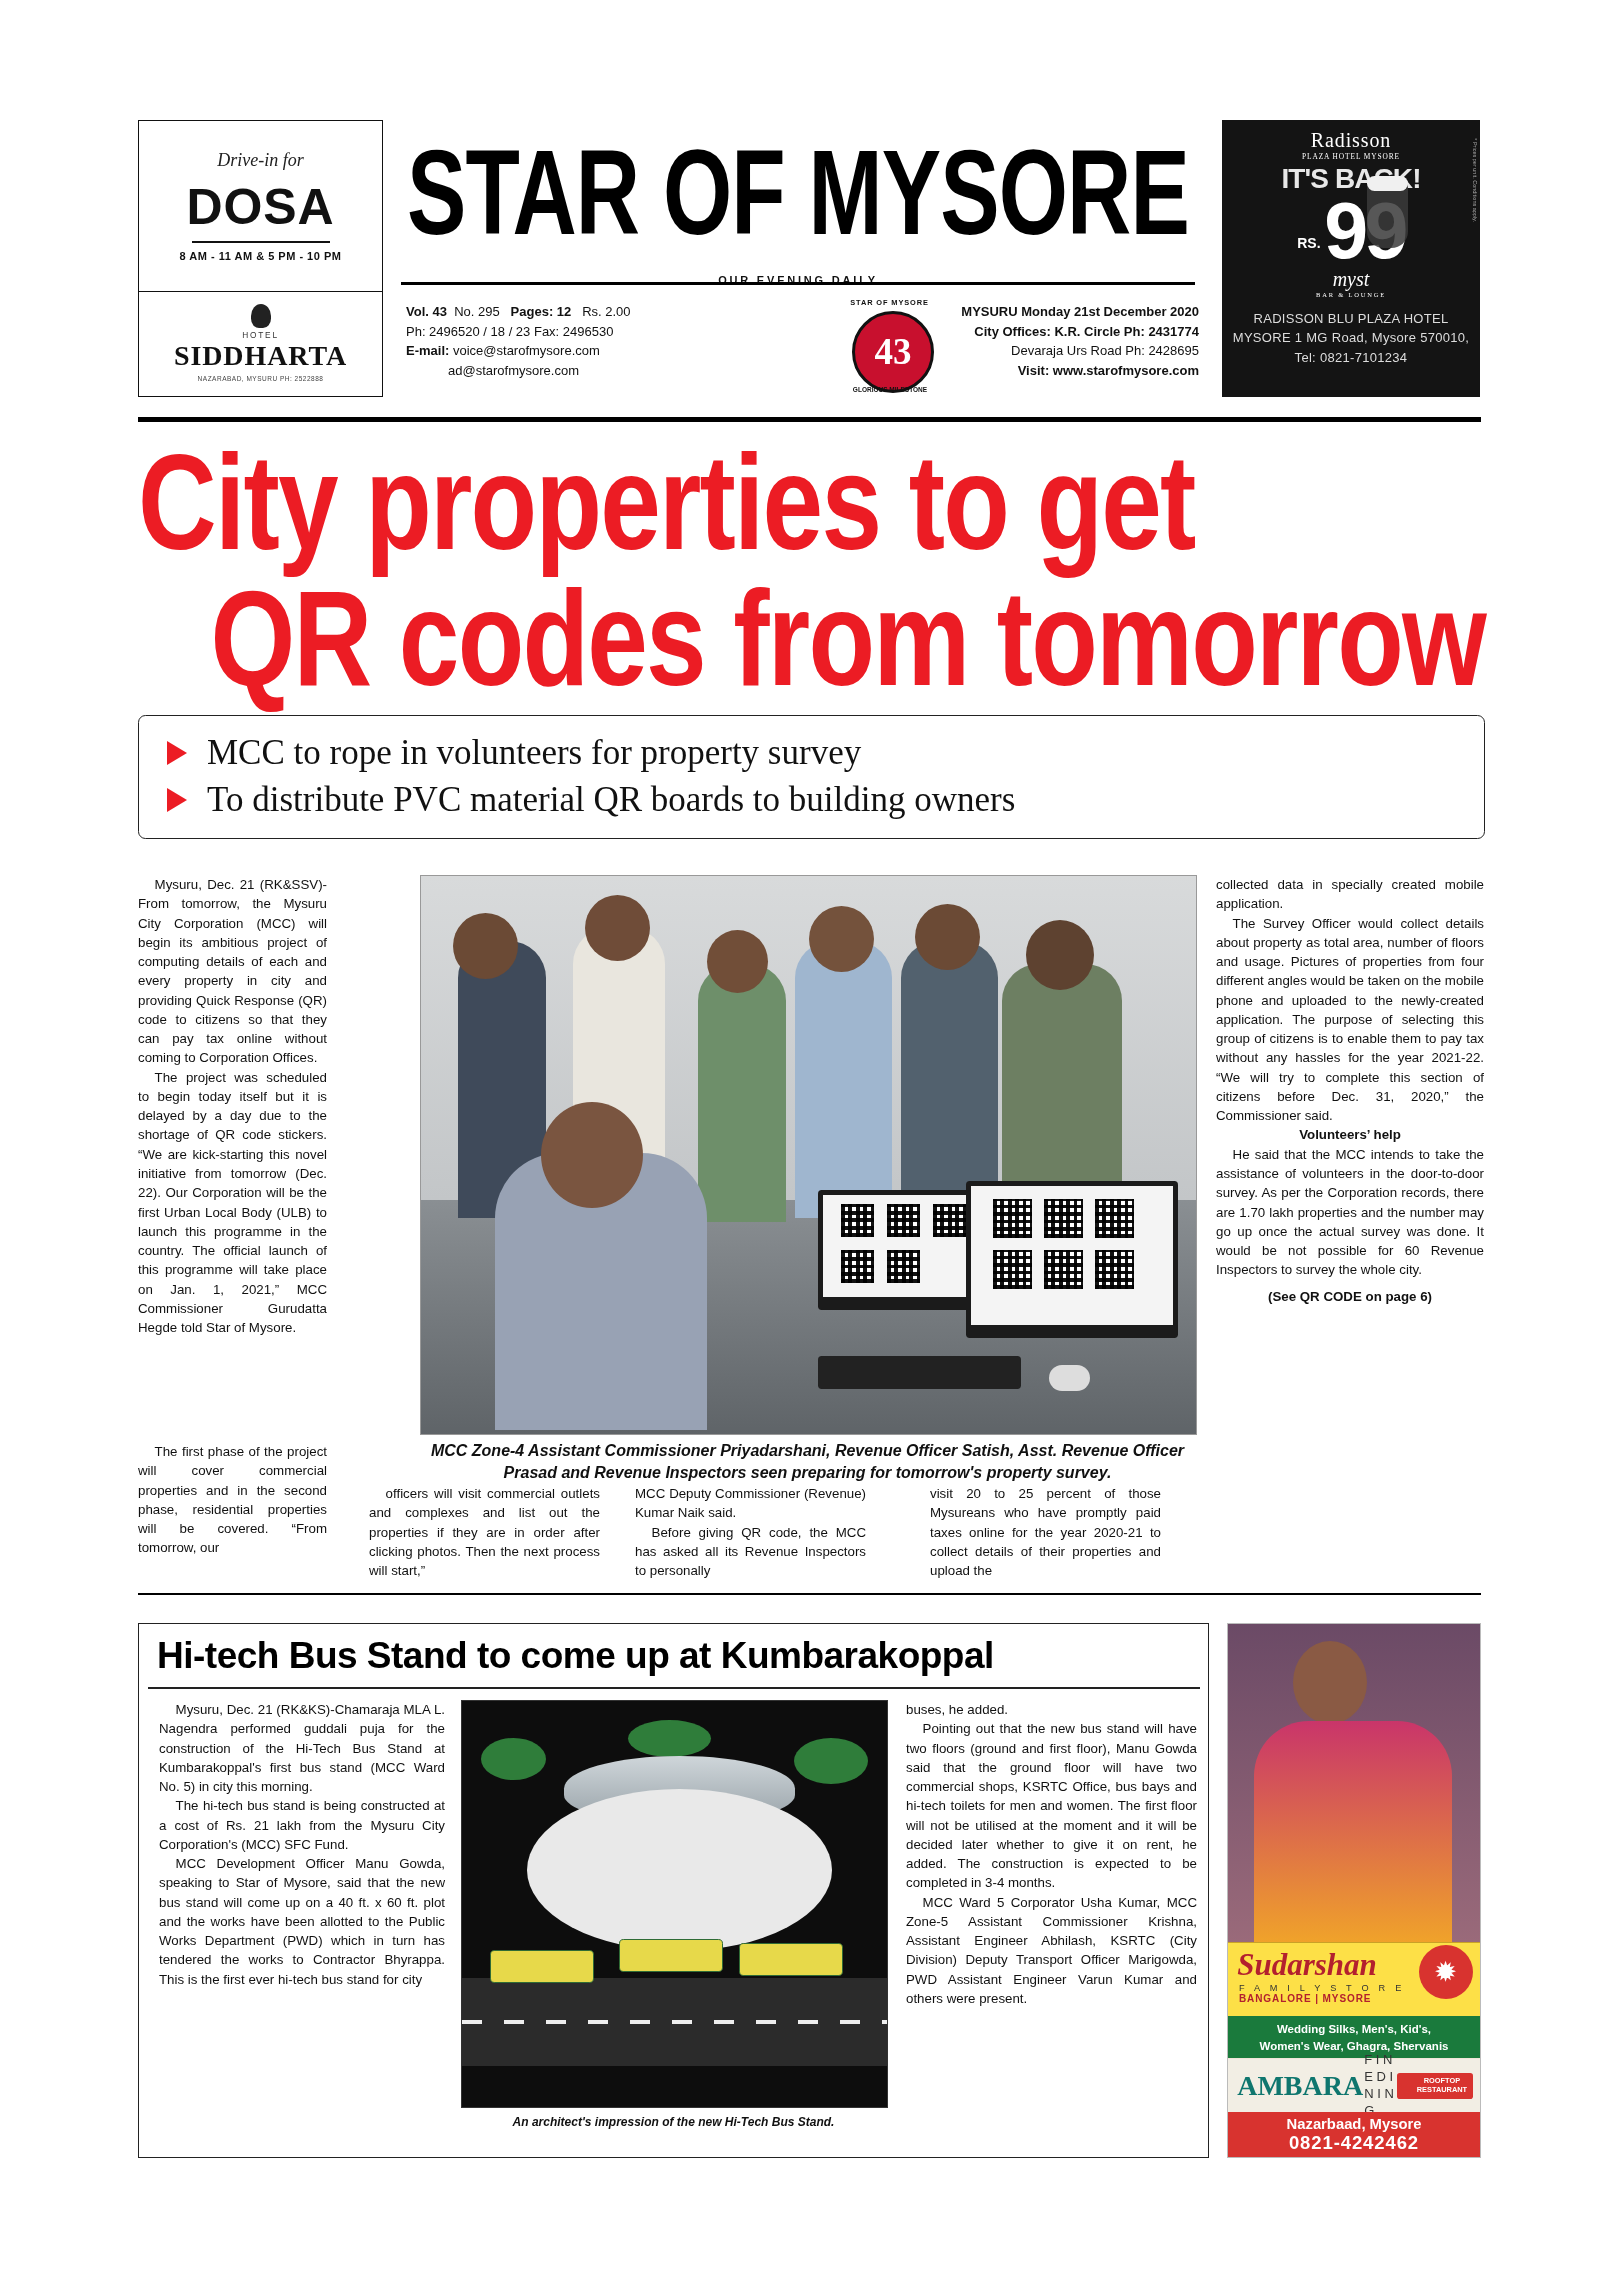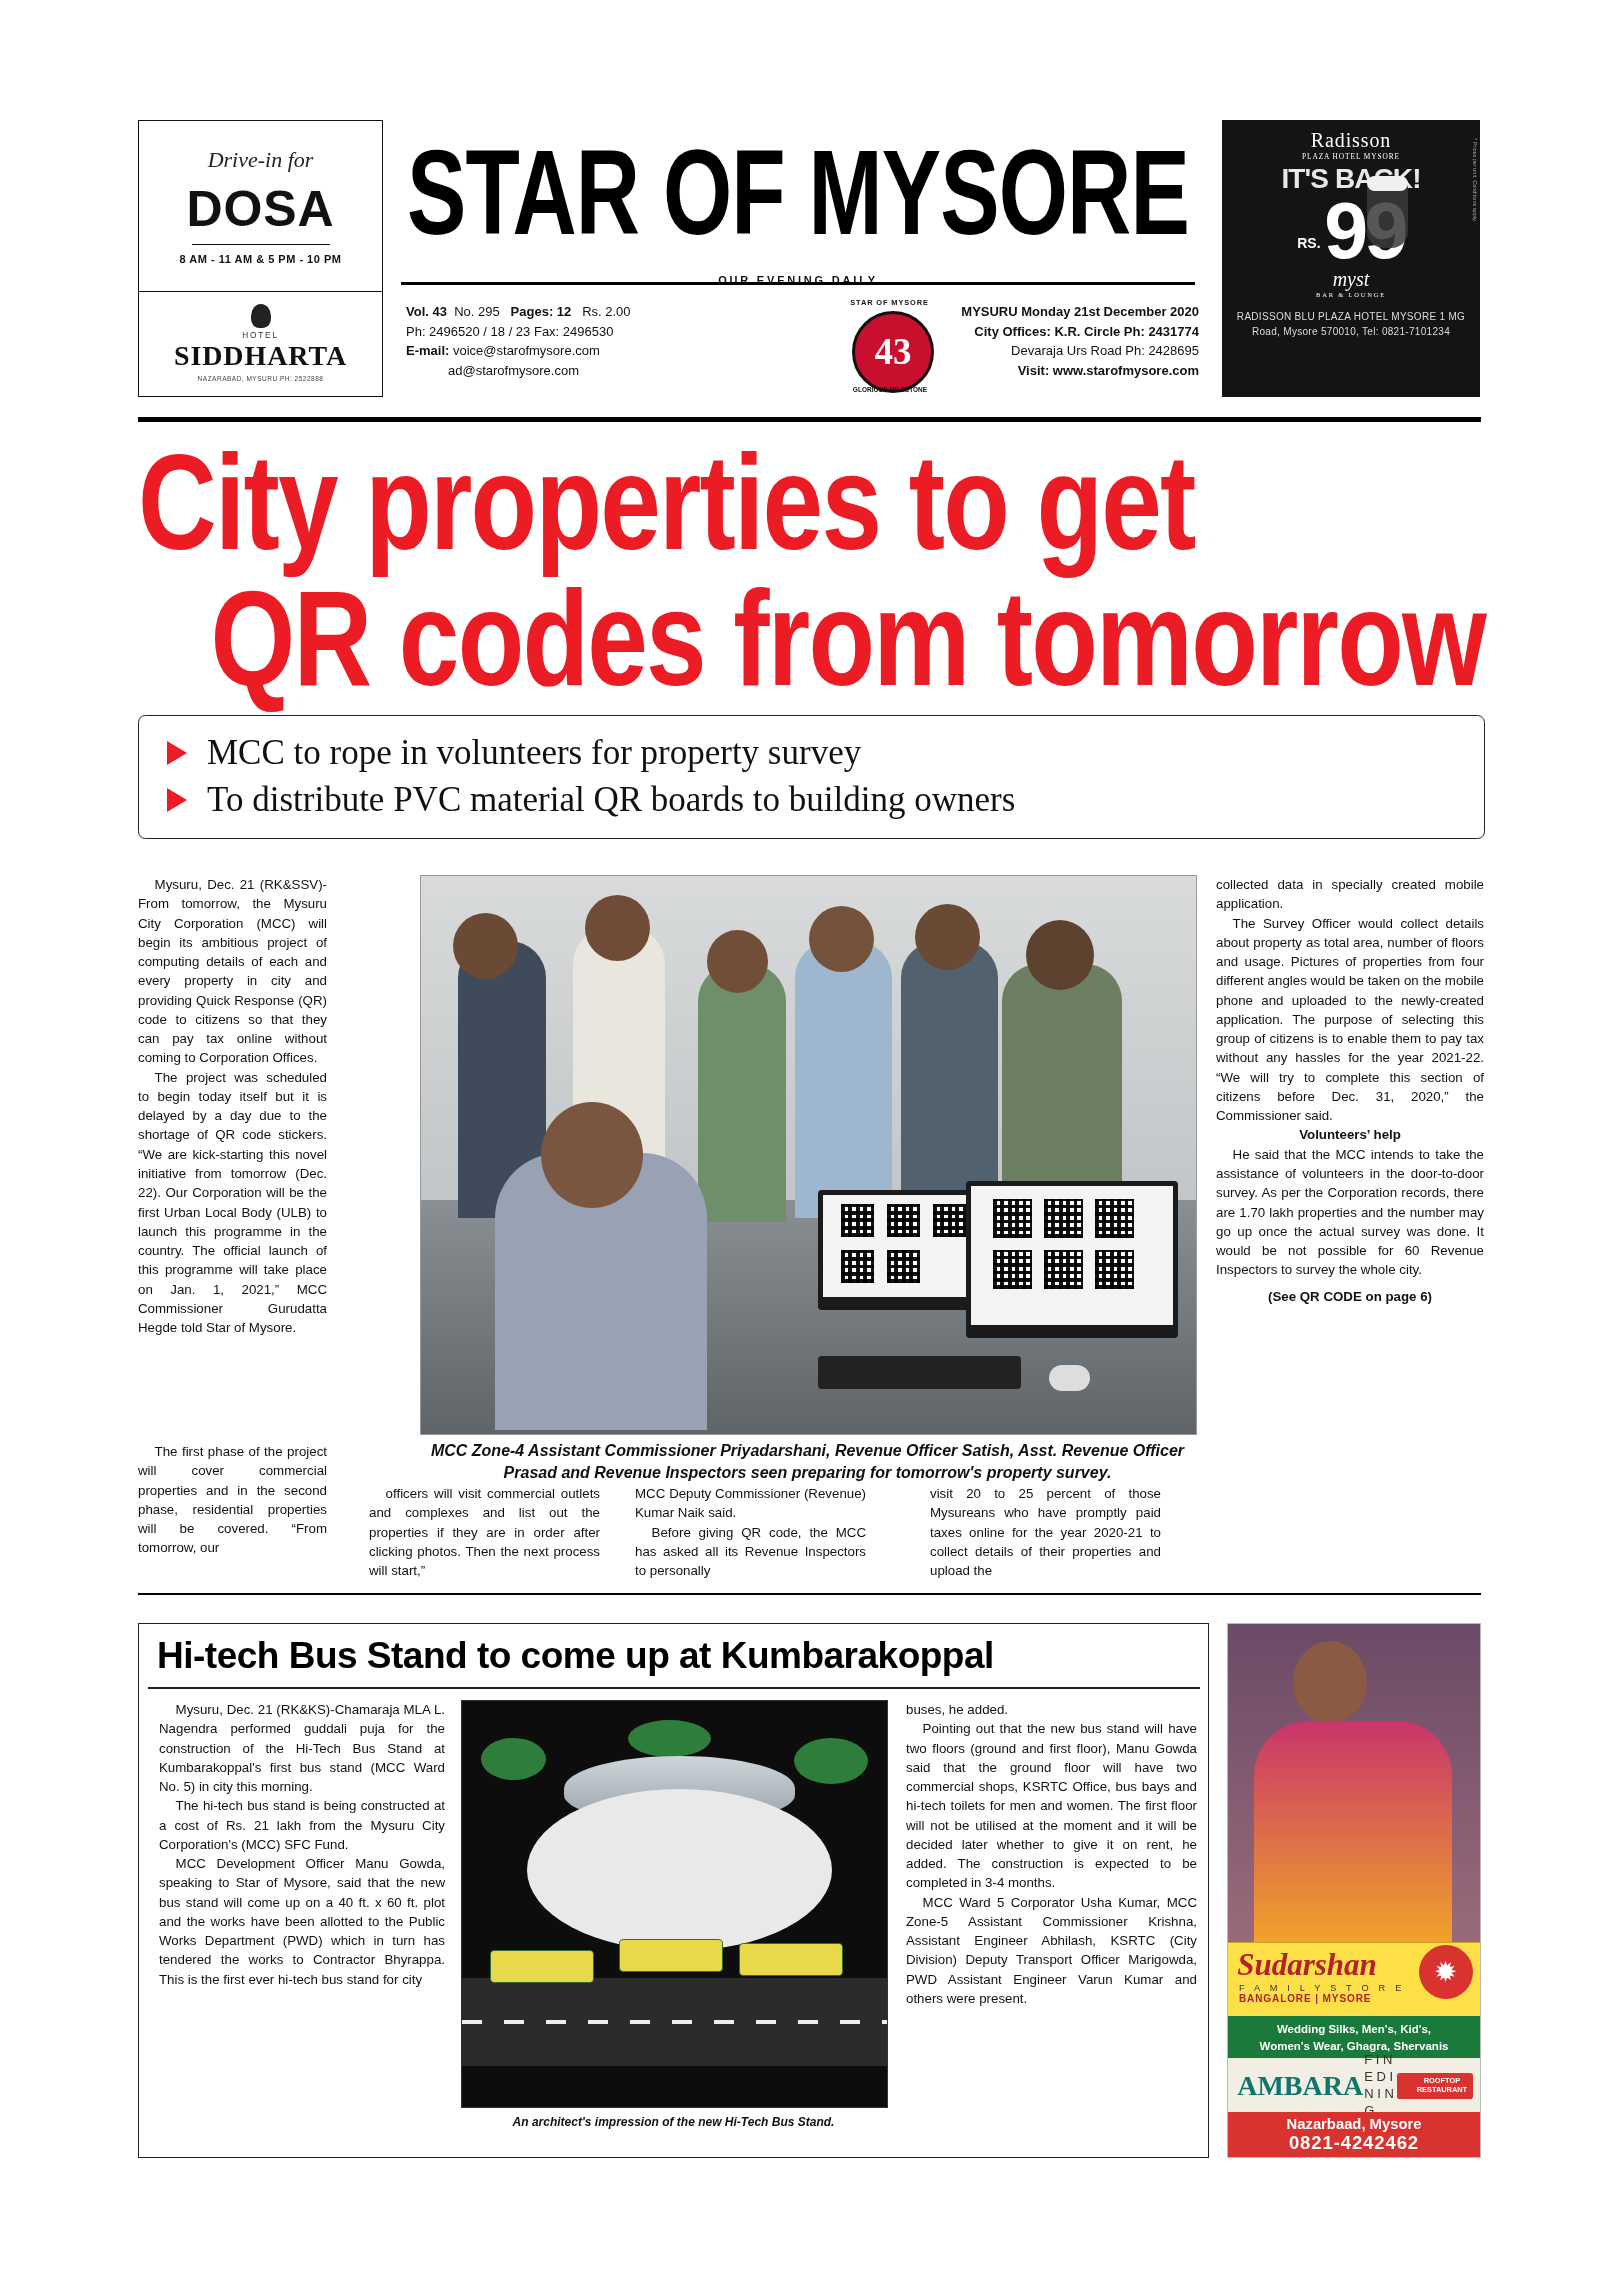--- a/index.html
+++ b/index.html
@@ -9,21 +9,21 @@
     box-sizing:border-box;padding:0;overflow:hidden;
   }
   
   .masthead{position:absolute;left:138px;top:120px;width:1343px;height:305px;}
   .ad-dosa{
     position:absolute;left:0;top:0;width:245px;height:277px;border:1.8px solid #111;
     box-sizing:border-box;display:flex;flex-direction:column;align-items:center;
   }
   .dosa-top{border-bottom:1.8px solid #111;width:100%;height:171px;box-sizing:border-box;
     display:flex;flex-direction:column;align-items:center;justify-content:center;}
-  .dosa-drivein{font-family:"Liberation Serif",serif;font-style:italic;font-size:22px;color:#222;margin-bottom:11px;text-align:right;}
+  .dosa-drivein{font-family:"Liberation Serif",serif;font-style:italic;font-size:18px;color:#222;margin-bottom:11px;text-align:right;}
   .dosa-word{font-family:"Liberation Sans",sans-serif;font-weight:bold;font-size:50px;letter-spacing:0.9px;color:#111;line-height:1;}
   .dosa-rule{width:138px;height:1.8px;background:#111;margin:9.2px 0 7.4px;}
   .dosa-time{font-size:11px;font-weight:bold;color:#111;letter-spacing:0.5px;}
   .dosa-bot{width:100%;height:102px;display:flex;flex-direction:column;align-items:center;justify-content:center;}
   .hotel-label{font-size:8.3px;letter-spacing:1.8px;color:#333;}
   .sid-word{font-family:"Liberation Serif",serif;font-weight:bold;font-size:28px;color:#111;letter-spacing:0.9px;}
   .sid-sub{font-size:6.5px;color:#444;letter-spacing:0.5px;margin-top:2.8px;}
   .sid-lamp{width:20px;height:24px;background:#222;border-radius:50% 50% 40% 40%;margin-bottom:1.8px;}
 
   .title-block{position:absolute;left:263px;top:0;width:794px;text-align:center;}
@@ -56,21 +56,21 @@
     box-sizing:border-box;padding:9.2px;overflow:hidden;
   }
   .rad-brand{text-align:center;font-family:"Liberation Serif",serif;font-size:20px;letter-spacing:0.9px;}
   .rad-brand small{font-size:7.4px;letter-spacing:0.9px;display:block;}
   .rad-back{text-align:center;font-weight:bold;font-size:28px;color:#e8e8e8;margin-top:1.8px;letter-spacing:-0.9px;}
   .rad-price{display:flex;align-items:flex-end;justify-content:center;margin-top:1.8px;}
   .rad-rs{font-size:14px;font-weight:bold;margin-bottom:13px;margin-right:3.7px;}
   .rad-num{font-size:79px;font-weight:bold;line-height:0.85;letter-spacing:-3.7px;}
   .rad-myst{text-align:center;font-family:"Liberation Serif",serif;font-style:italic;font-size:20px;margin-top:3.7px;}
   .rad-myst small{display:block;font-size:6.5px;font-style:normal;letter-spacing:1.8px;}
-  .rad-addr{font-size:10px;text-align:center;margin-top:11px;line-height:1.5;letter-spacing:0.3px;color:#ddd;}
+  .rad-addr{font-size:13px;text-align:center;margin-top:11px;line-height:1.5;letter-spacing:0.3px;color:#ddd;}
   .rad-vert{position:absolute;right:2.8px;top:102px;font-size:5.5px;color:#aaa;transform:rotate(90deg);transform-origin:right top;white-space:nowrap;}
   .rad-glass{position:absolute;left:138px;top:54px;width:57px;height:83px;}
   .rad-glass .g{position:absolute;left:7.4px;top:9.2px;width:41px;height:65px;background:#3a3a3a;border-radius:3.7px 3.7px 16.6px 16.6px;opacity:.85;}
   .rad-glass .f{position:absolute;left:7.4px;top:1.8px;width:41px;height:14.8px;background:#f0f0f0;border-radius:9.2px;}
 
   .mast-bottom-rule{position:absolute;left:138px;top:417px;width:1343px;height:4.6px;background:#000;}
 
   
   .headline{
     position:absolute;left:138px;top:434px;width:1347px;color:#ec1c24;

